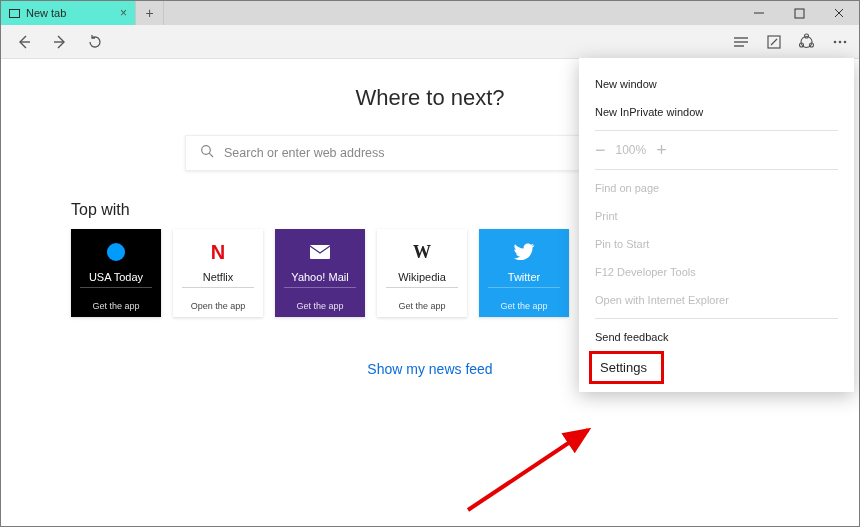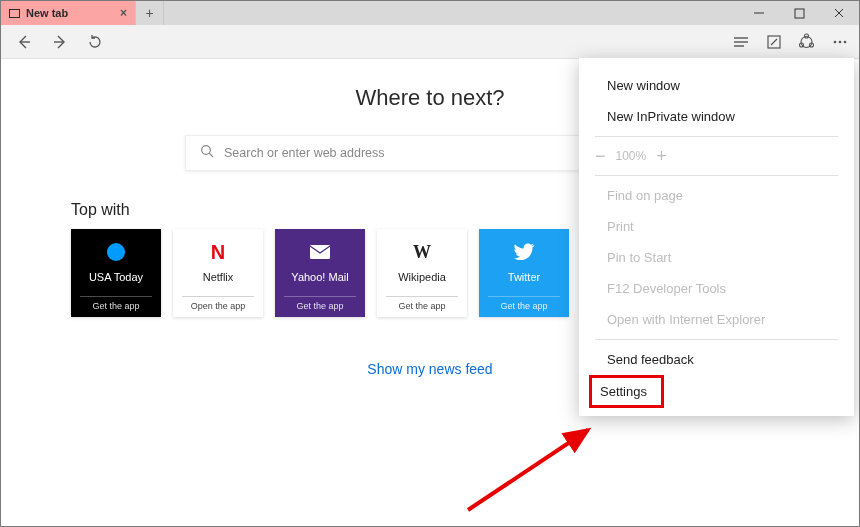--- a/index.html
+++ b/index.html
@@ -2,21 +2,21 @@
 <html><head>
 <meta charset="utf-8">
 <style>
   * { box-sizing: border-box; margin: 0; padding: 0; font-family: "Segoe UI", Arial, sans-serif; }
   body { background: #fff; width: 860px; height: 527px; overflow: hidden; position: relative; }
 
   .window { width: 860px; height: 527px; border: 1px solid #7a7a7a; background: #fff; display: flex; flex-direction: column; }
 
   
   .title-strip { height: 24px; background: #d9d9d9; display: flex; align-items: stretch; position: relative; }
-  .tab { display: flex; align-items: center; gap: 6px; background: #fca5a5; border-right: 1px solid #c7c7c7; padding: 0 8px; font-size: 11px; color: #2b2b2b; min-width: 135px; font-weight: bold; }
+  .tab { display: flex; align-items: center; gap: 6px; background: #5eead4; border-right: 1px solid #c7c7c7; padding: 0 8px; font-size: 11px; color: #2b2b2b; min-width: 135px; }
   .tab svg, .tab .sq { flex: none; }
   .tab .sq { width: 11px; height: 9px; border: 1px solid #2b2b2b; }
   .tab .close-x { margin-left: auto; font-size: 12px; color: #555; }
   .newtab-btn { width: 28px; display: flex; align-items: center; justify-content: center; color: #555; font-size: 14px; border-right: 1px solid #c7c7c7; }
   .win-controls { margin-left: auto; display: flex; }
   .win-btn { width: 40px; display: flex; align-items: center; justify-content: center; color: #333; }
   .win-btn svg { stroke: #333; }
 
   
   .toolbar { height: 34px; background: #f2f2f2; display: flex; align-items: center; padding: 0 10px 0 14px; gap: 18px; border-bottom: 1px solid #e0e0e0; }
@@ -33,29 +33,29 @@
   .search-ico { color: #888; }
 
   .topsites-label { font-size: 16px; color: #222; margin: 30px 0 10px 70px; }
   .tiles { display: flex; gap: 12px; margin-left: 70px; }
   .tile { width: 90px; height: 88px; background: #fff; box-shadow: 0 1px 3px rgba(0,0,0,0.15); display: flex; flex-direction: column; align-items: center; justify-content: flex-start; padding-top: 10px; color: #222; position: relative; }
   .tile.dark { background: #000; color: #fff; }
   .tile.purple { background: #4e2a84; color: #fff; }
   .tile.blue { background: #1da1f2; color: #fff; }
   .tile .tico { height: 26px; display: flex; align-items: center; justify-content: center; }
   .tile .tname { font-size: 11px; margin-top: 6px; white-space: nowrap; }
-  .tile .tsub { font-size: 9px; margin-top: auto; margin-bottom: 6px; padding-top: 4px; width: 72px; text-align: center; border-top: 1px solid rgba(128,128,128,0.4); opacity: 0.85; }
+  .tile .tsub { font-size: 9px; margin-top: auto; margin-bottom: 6px; padding-top: 13px; width: 72px; text-align: center; border-top: 1px solid rgba(128,128,128,0.4); opacity: 0.85; }
   .tile.dark .tsub, .tile.purple .tsub, .tile.blue .tsub { border-top-color: rgba(255,255,255,0.35); }
 
   .newsfeed-link { text-align: center; color: #0b6cda; font-size: 14px; margin-top: 44px; }
 
   
   .menu { position: absolute; top: 58px; right: 6px; width: 275px; background: #fff; box-shadow: 0 4px 18px rgba(0,0,0,0.25); padding: 12px 0 8px 0; }
   .menu .sep { border: none; border-top: 1px solid #e1e1e1; margin: 4px 16px; }
-  .mitem { font-size: 13px; padding: 8px 16px; color: #222; margin-left: 12px; }
+  .mitem { font-size: 11px; padding: 8px 16px; color: #222; }
   .mitem.disabled { color: #bdbdbd; }
   .zoomrow { display: flex; align-items: center; padding: 6px 12px 6px 16px; color: #bdbdbd; font-size: 13px; }
   .zoomrow .zlabel { flex: 1; }
   .zoomrow .zctl { display: flex; align-items: center; gap: 10px; }
   .zoomrow .zbtn { font-size: 18px; line-height: 1; }
   .zoomrow .zpct { font-size: 12px; text-align: right; }
 
   .settings-box { border: 3px solid #e60000; display: inline-block; padding: 4px 10px 4px 4px; margin-left: 10px; }
   .settings-item { font-size: 13px; color: #222; padding: 2px 4px; }
 

